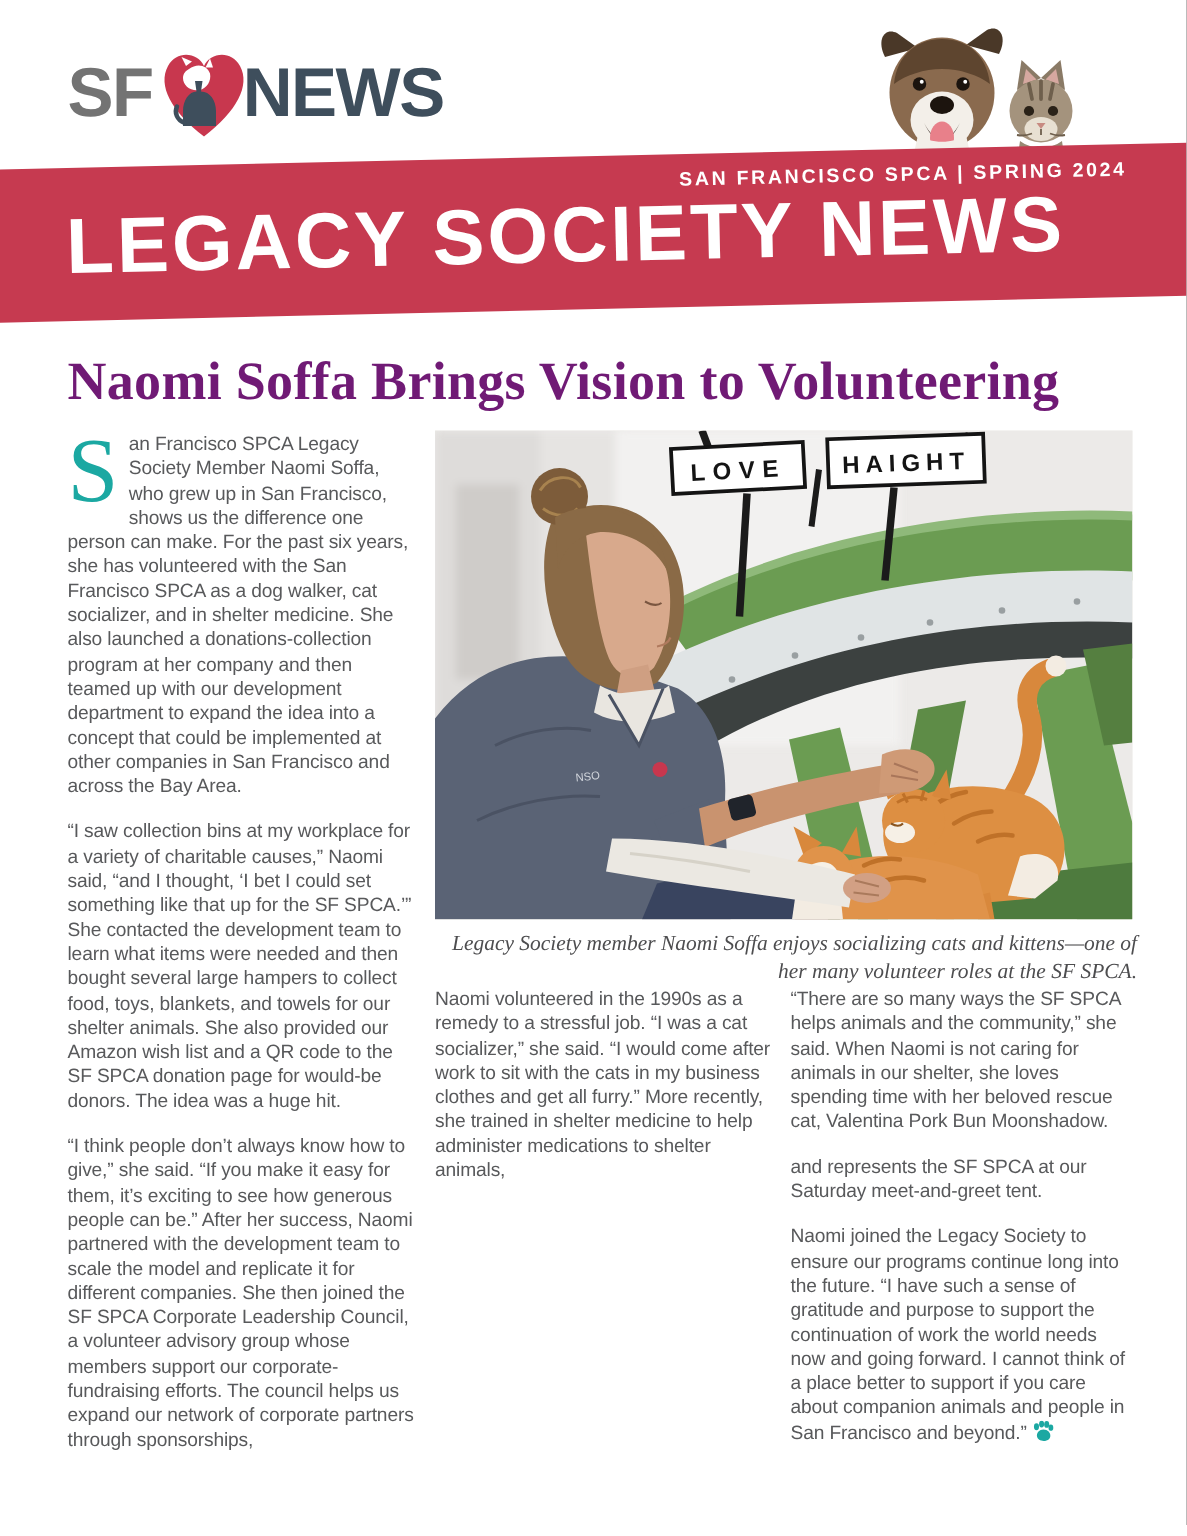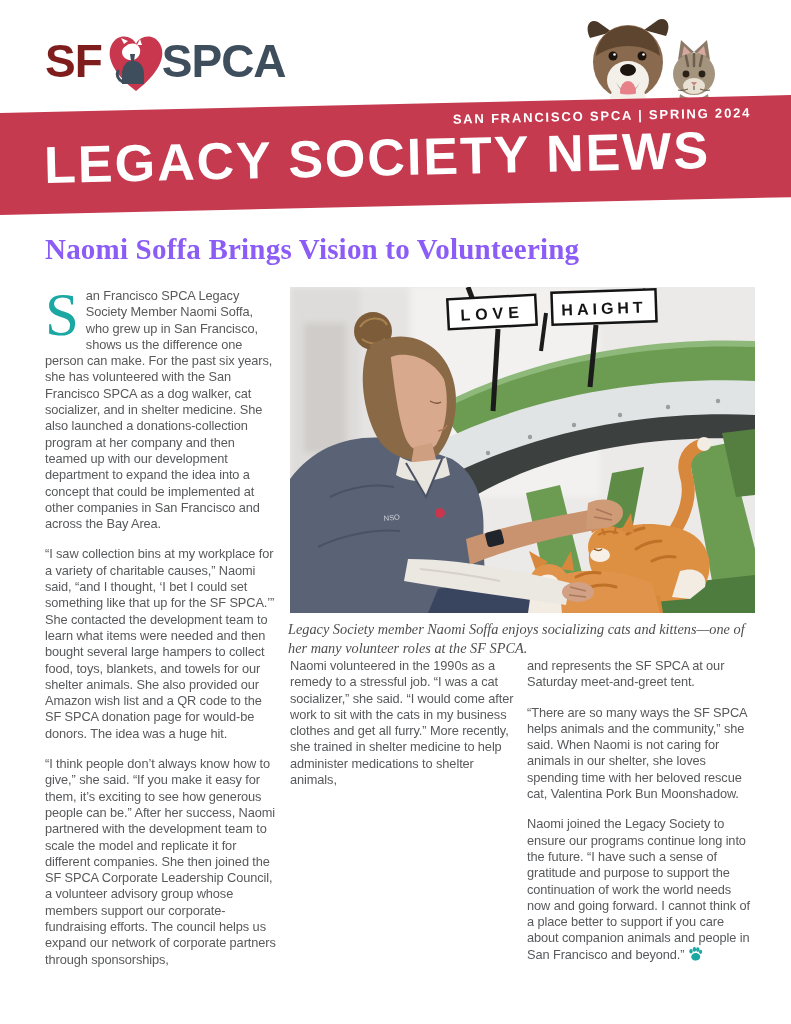--- a/index.html
+++ b/index.html
@@ -3,78 +3,78 @@
 <meta charset="utf-8">
 <style>
   html,body{margin:0;padding:0;background:#888;}
   .page{
     position:relative;width:791px;height:1024px;margin:0 auto;
     background:#ffffff;overflow:hidden;
     font-family:"Liberation Sans",sans-serif;
   }
   
   .logo{position:absolute;left:45px;top:30px;display:flex;align-items:center;z-index:3;}
-  .logo .sf{font-size:46px;font-weight:800;color:#7f1d1d;letter-spacing:-1px;line-height:1;}
+  .logo .sf{font-size:46px;font-weight:800;color:#737373;letter-spacing:-1px;line-height:1;}
   .logo .spca{font-size:46px;font-weight:800;color:#3e4e5c;letter-spacing:-1px;line-height:1;margin-left:-6px;}
   .logo .heart{width:64px;height:62px;margin:0 0 0 2px;position:relative;top:2px;}
   .header-animals{position:absolute;left:578px;top:16px;z-index:1;}
   
   .banner{
     position:absolute;left:-30px;top:104px;width:860px;height:102px;
     background:#c63a50;transform:rotate(-1.3deg);z-index:2;
   }
   .banner .kicker{
     position:absolute;top:9px;right:78px;color:#ffffff;
     font-size:13px;font-weight:700;letter-spacing:1.8px;
   }
   .banner .title{
     position:absolute;top:27px;left:74px;color:#ffffff;
     font-size:52px;font-weight:900;letter-spacing:2px;line-height:1;white-space:nowrap;
   }
   
   .headline{
     position:absolute;left:45px;top:233px;width:700px;
     font-family:"Liberation Serif",serif;font-weight:700;
-    font-size:29px;color:#8b5cf6;letter-spacing:0.2px;
+    font-size:36px;color:#701a75;letter-spacing:0.2px;
   }
   .col{position:absolute;color:#58595b;font-size:12.8px;line-height:16.3px;letter-spacing:-0.1px;}
   .col p{margin:0 0 14px 0;}
   .col1{left:45px;top:288px;width:233px;}
   .col2{left:290px;top:658px;width:228px;}
   .col3{left:527px;top:658px;width:230px;}
   .dropcap{
     float:left;font-family:"Liberation Serif",serif;font-size:61px;line-height:47px;
     color:#1ba8a2;margin:3px 7px 0 0;
   }
   .photo-wrap{
     position:absolute;left:290px;top:287px;width:465px;height:326px;overflow:hidden;background:#eceae8;
   }
   .caption{
-    position:absolute;left:288px;top:620px;width:470px;text-align:left;
+    position:absolute;left:288px;top:620px;width:470px;text-align:right;
     font-family:"Liberation Serif",serif;font-style:italic;
     font-size:14.3px;line-height:19px;color:#4d4d4f;
   }
   .paw{display:inline-block;vertical-align:-2px;margin-left:4px;}
 </style>
 </head>
 <body>
 
 <div class="page">
 
   <div class="logo">
     <span class="sf">SF</span>
     <svg class="heart" viewBox="0 0 64 62">
       <path d="M32,59 C10,42 1,25 8,12 C14,1 28,3 32,12 C36,3 50,1 56,12 C63,25 54,42 32,59 Z" fill="#c8374e"></path>
       <path d="M22,14 C27,10 34,11 36,17 C37,22 34,27 29,28 C23,29 18,25 18,20 C18,17 20,15 22,14 Z" fill="#ffffff"></path>
       <path d="M20,12 L17,6 L24,9 Z" fill="#ffffff"></path>
       <path d="M33,13 L36,7 L38,13 Z" fill="#ffffff"></path>
       <path d="M27,29 L26,22 L31,22 L30,29 C36,29 40,35 40,42 L40,52 L18,52 L18,42 C18,35 22,29 27,29 Z" fill="#3e4e5c"></path>
       <path d="M19,50 C14,48 12,43 14,39" stroke="#3e4e5c" stroke-width="3" fill="none" stroke-linecap="round"></path>
     </svg>
-    <span class="spca">SPCA</span>
+    <span class="spca">NEWS</span>
   </div>
 
   <svg class="header-animals" width="150" height="92" viewBox="0 0 150 92">
     <g>
       <path d="M12,22 C6,10 12,2 20,6 L34,16 Z" fill="#4a3828"></path>
       <path d="M88,20 C94,8 88,0 80,4 L66,14 Z" fill="#4a3828"></path>
       <ellipse cx="50" cy="46" rx="35" ry="37" fill="#8a6a4e"></ellipse>
       <path d="M18,40 C20,20 34,10 50,10 C66,10 80,20 82,40 C74,34 62,30 50,30 C38,30 26,34 18,40 Z" fill="#5e452f"></path>
       <circle cx="35" cy="40" r="4.5" fill="#1c140e"></circle>
       <circle cx="64" cy="40" r="4.5" fill="#1c140e"></circle>
@@ -219,22 +219,22 @@
     </svg>
   </div>
 
   <div class="caption">Legacy Society member Naomi Soffa enjoys socializing cats and kittens—one of her many volunteer roles at the SF SPCA.</div>
 
   <div class="col col2">
     <p>Naomi volunteered in the 1990s as a remedy to a stressful job. “I was a cat socializer,” she said. “I would come after work to sit with the cats in my business clothes and get all furry.” More recently, she trained in shelter medicine to help administer medications to shelter animals,</p>
   </div>
 
   <div class="col col3">
+    <p>“There are so many ways the SF SPCA helps animals and the community,” she said. When Naomi is not caring for animals in our shelter, she loves spending time with her beloved rescue cat, Valentina Pork Bun Moonshadow.</p>
     <p>and represents the SF SPCA at our Saturday meet-and-greet tent.</p>
-    <p>“There are so many ways the SF SPCA helps animals and the community,” she said. When Naomi is not caring for animals in our shelter, she loves spending time with her beloved rescue cat, Valentina Pork Bun Moonshadow.</p>
     <p><span>Naomi joined the Legacy Society to ensure our programs continue long into the future. “I have such a sense of gratitude and purpose to support the continuation of work the world needs now and going forward. I cannot think of a place better to support if you care about companion animals and people in San Francisco and beyond.”</span><svg class="paw" width="15" height="14" viewBox="0 0 15 14">
           <ellipse cx="3" cy="4.2" rx="1.7" ry="2.3" fill="#1ba8a2"></ellipse>
           <ellipse cx="6.4" cy="2.4" rx="1.7" ry="2.3" fill="#1ba8a2"></ellipse>
           <ellipse cx="9.8" cy="2.6" rx="1.7" ry="2.3" fill="#1ba8a2"></ellipse>
           <ellipse cx="12.6" cy="4.8" rx="1.6" ry="2.1" fill="#1ba8a2"></ellipse>
           <path d="M7.6,6 C10.4,6 12.6,8.2 12.2,10.6 C11.9,12.6 9.9,13.6 7.8,13.6 C5.6,13.6 3.6,12.5 3.3,10.5 C3,8.2 5,6 7.6,6 Z" fill="#1ba8a2"></path>
         </svg></p>
   </div>
 
 </div>

